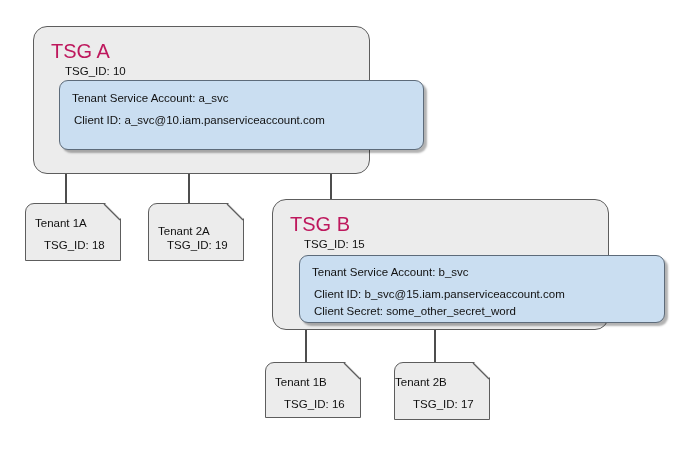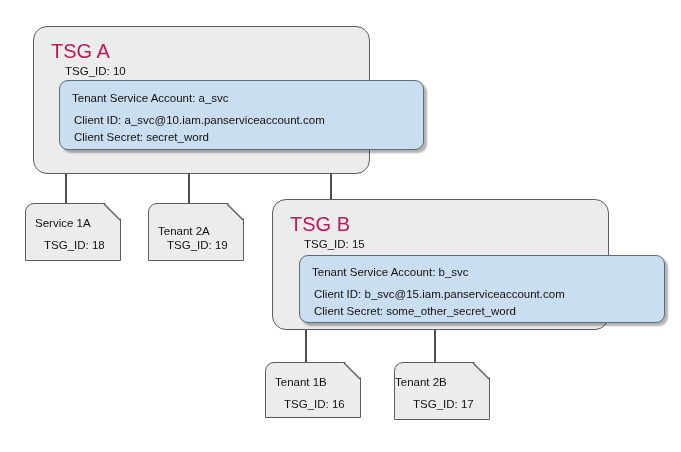--- a/index.html
+++ b/index.html
@@ -135,39 +135,38 @@
   </svg>
 
   <div class="node tsg-box" style="left:33px; top:26px; width:337px; height:148px;">
     <div class="tsg-title" style="left:17px; top:14px;">TSG A</div>
     <div class="tsg-subtitle" style="left:31px; top:39px;">TSG_ID: 10</div>
   </div>
 
   <div class="node svc-box" style="left:59px; top:80px; width:365px; height:70px;">
     <div class="svc-title" style="left:12px; top:12px;">Tenant Service Account: a_svc</div>
     <div class="svc-line" style="left:14px; top:34px;">Client ID: a_svc@10.iam.panserviceaccount.com</div>
-    <div class="svc-line" style="left:14px; top:51px;">Client Secret: secret_word</div>
   </div>
 
   <div class="node tsg-box" style="left:272px; top:199px; width:337px; height:131px;">
     <div class="tsg-title" style="left:17px; top:14px;">TSG B</div>
     <div class="tsg-subtitle" style="left:31px; top:39px;">TSG_ID: 15</div>
   </div>
 
   <div class="node svc-box" style="left:299px; top:255px; width:366px; height:68px;padding-left:8px;">
     <div class="svc-title" style="left:12px; top:11px;">Tenant Service Account: b_svc</div>
     <div class="svc-line" style="left:14px; top:33px;">Client ID: b_svc@15.iam.panserviceaccount.com</div>
     <div class="svc-line" style="left:14px; top:50px;">Client Secret: some_other_secret_word</div>
   </div>
 
   <div class="node tenant-box" style="left:25px; top:203px; width:96px; height:58px;">
     <svg class="tenant-fold" viewBox="0 0 18 18">
       <path d="M 1 1 L 17 17" stroke="#5d5d5d" stroke-width="1.2" fill="none"></path>
     </svg>
-    <div class="tenant-name" style="left:9px; top:14px;">Service 1A</div>
+    <div class="tenant-name" style="left:9px; top:14px;">Tenant 1A</div>
     <div class="tenant-id" style="left:18px; top:36px;">TSG_ID: 18</div>
   </div>
 
   <div class="node tenant-box" style="left:148px; top:203px; width:96px; height:58px;">
     <svg class="tenant-fold" viewBox="0 0 18 18">
       <path d="M 1 1 L 17 17" stroke="#5d5d5d" stroke-width="1.2" fill="none"></path>
     </svg>
     <div class="tenant-name" style="left:9px; top:14px;margin-top:8px;">Tenant 2A</div>
     <div class="tenant-id" style="left:18px; top:36px;">TSG_ID: 19</div>
   </div>

